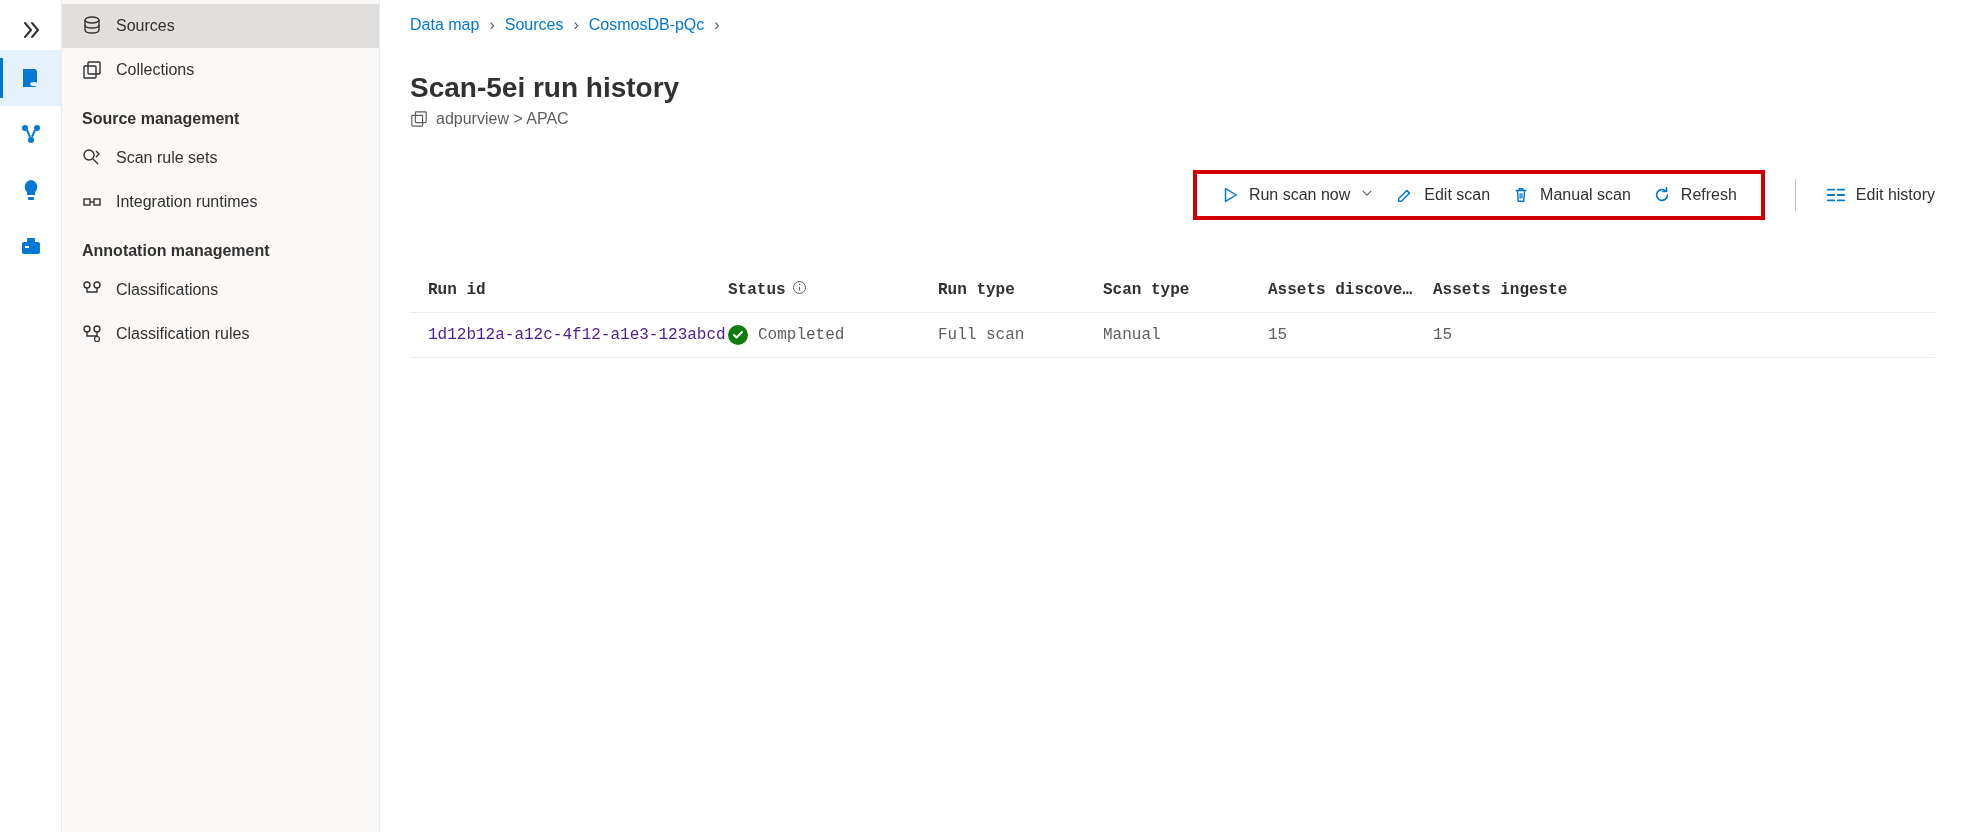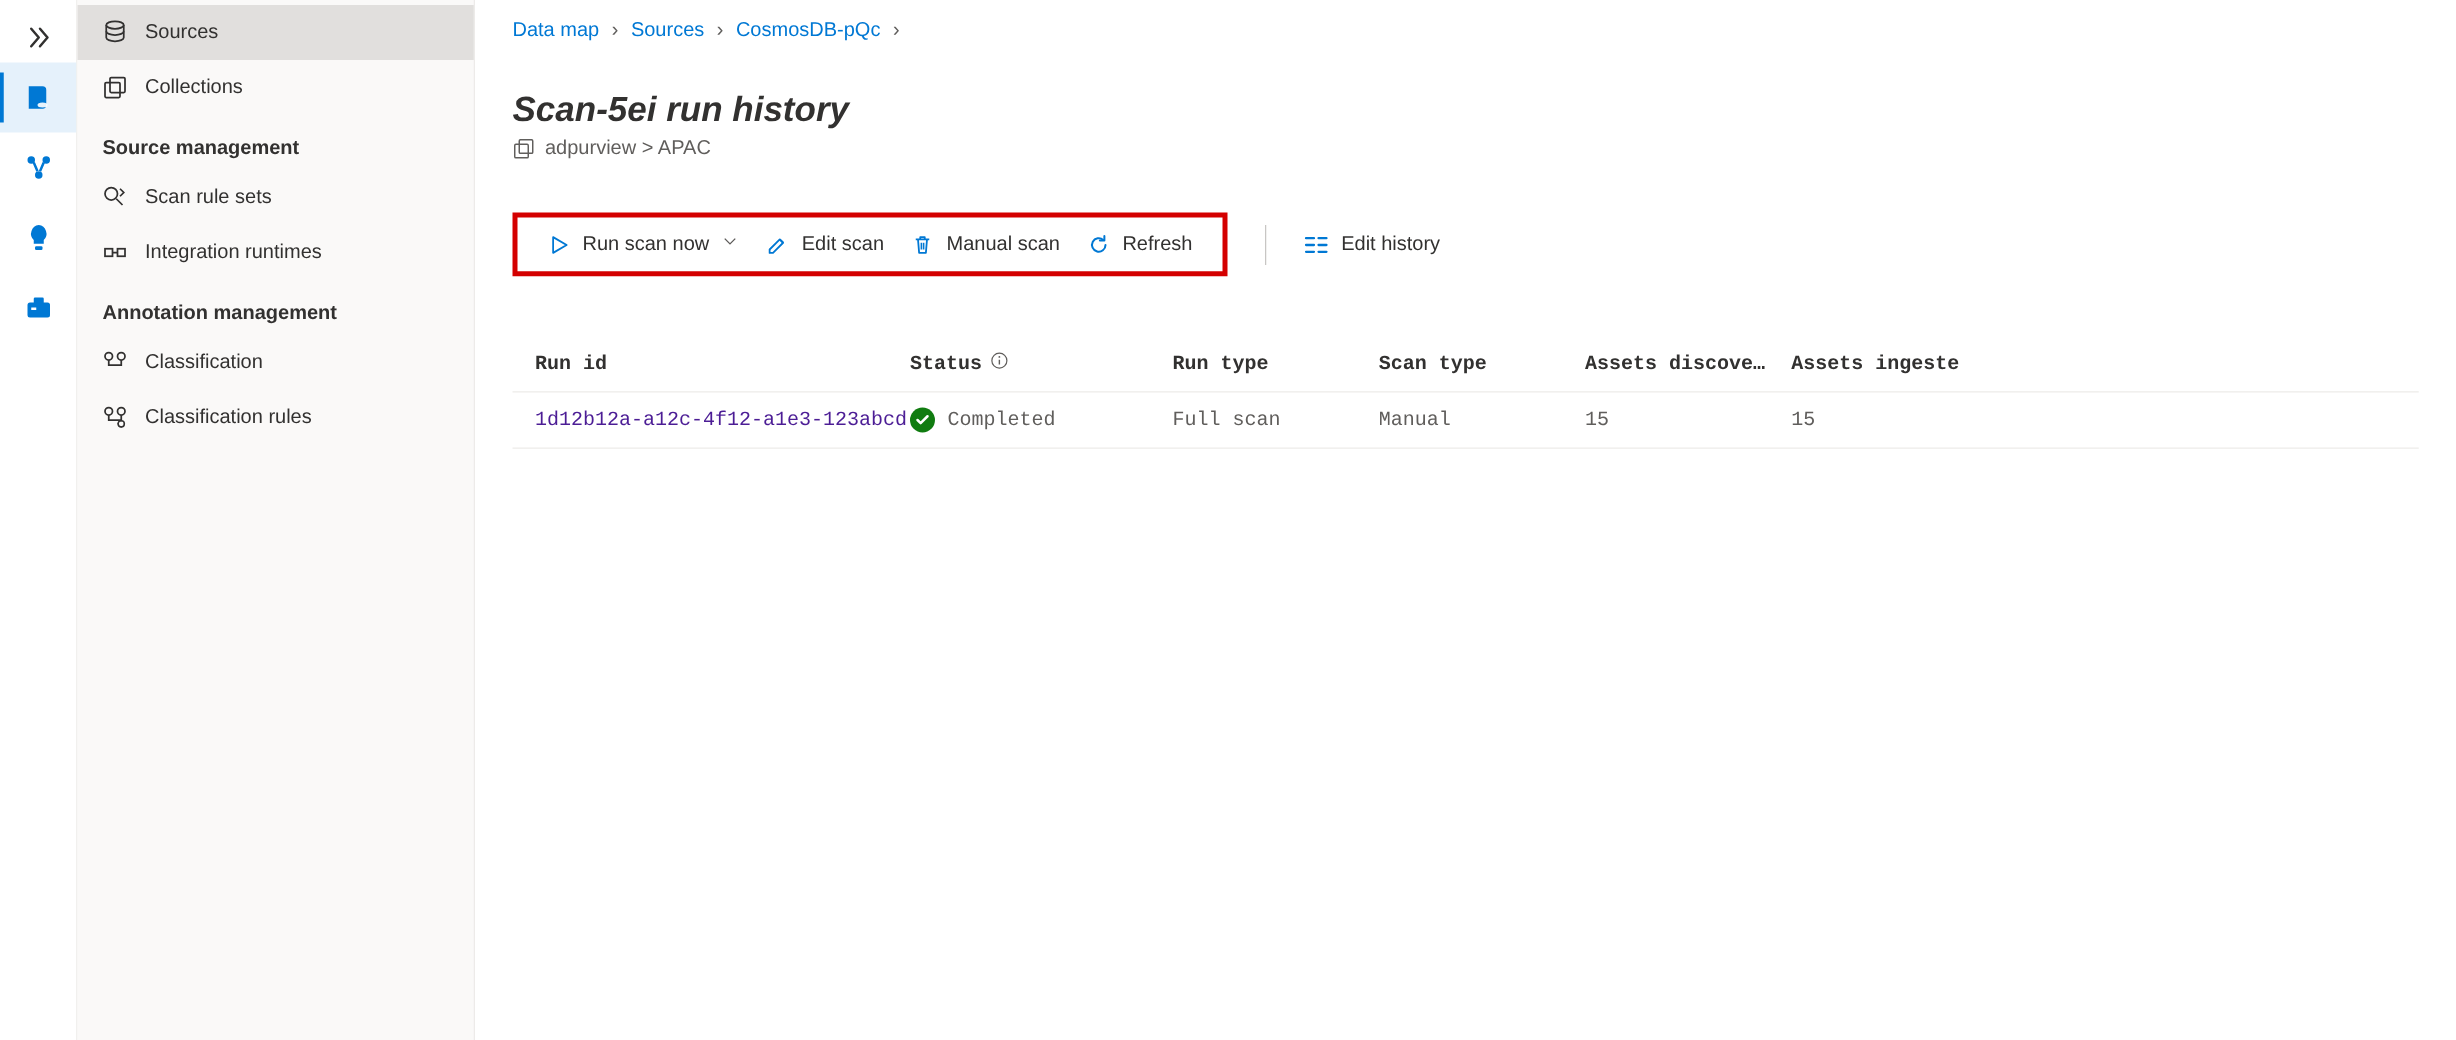--- a/index.html
+++ b/index.html
@@ -99,37 +99,37 @@
     font-size: 16px;
   }
   .breadcrumb a { color: #0078d4; text-decoration: none; cursor: pointer; }
   .breadcrumb .sep { color: #605e5c; }
 
   .page-title-block { padding: 4px 30px 0 30px; }
   .page-title {
     font-size: 28px;
     font-weight: 600;
     margin: 0;
-    font-style: italic;
   }
   .page-subtitle {
     display: flex;
     align-items: center;
     gap: 8px;
     color: #605e5c;
     font-size: 16px;
     margin-top: 6px;
   }
 
   
   .commandbar-wrap {
     display: flex;
     align-items: center;
     padding: 18px 30px 0 30px;
     gap: 30px;
+    justify-content: flex-end;
   }
   .highlight-box {
     border: 4px solid #d40000;
     display: flex;
     align-items: center;
     gap: 22px;
     padding: 12px 24px;
   }
   .cmd {
     display: flex;
@@ -253,21 +253,21 @@
   </div>
 
   <div class="nav-heading">Annotation management</div>
 
   <div class="nav-item">
     <svg class="nav-icon" viewBox="0 0 20 20">
         <circle cx="5" cy="5" r="3" fill="none" stroke="#323130" stroke-width="1.4"></circle>
         <circle cx="15" cy="5" r="3" fill="none" stroke="#323130" stroke-width="1.4"></circle>
         <path d="M5 8v4h10V8" fill="none" stroke="#323130" stroke-width="1.4"></path>
       </svg>
-    <span>Classification</span>
+    <span>Classifications</span>
   </div>
   <div class="nav-item">
     <svg class="nav-icon" viewBox="0 0 20 20">
         <circle cx="5" cy="5" r="3" fill="none" stroke="#323130" stroke-width="1.4"></circle>
         <circle cx="15" cy="5" r="3" fill="none" stroke="#323130" stroke-width="1.4"></circle>
         <path d="M5 8v4h10V8" fill="none" stroke="#323130" stroke-width="1.4"></path>
         <circle cx="15" cy="15" r="2.5" fill="none" stroke="#323130" stroke-width="1.2"></circle>
         <path d="M15 12v1M15 17v1M12 15h1M17 15h1" stroke="#323130" stroke-width="1.2"></path>
       </svg>
     <span>Classification rules</span>

